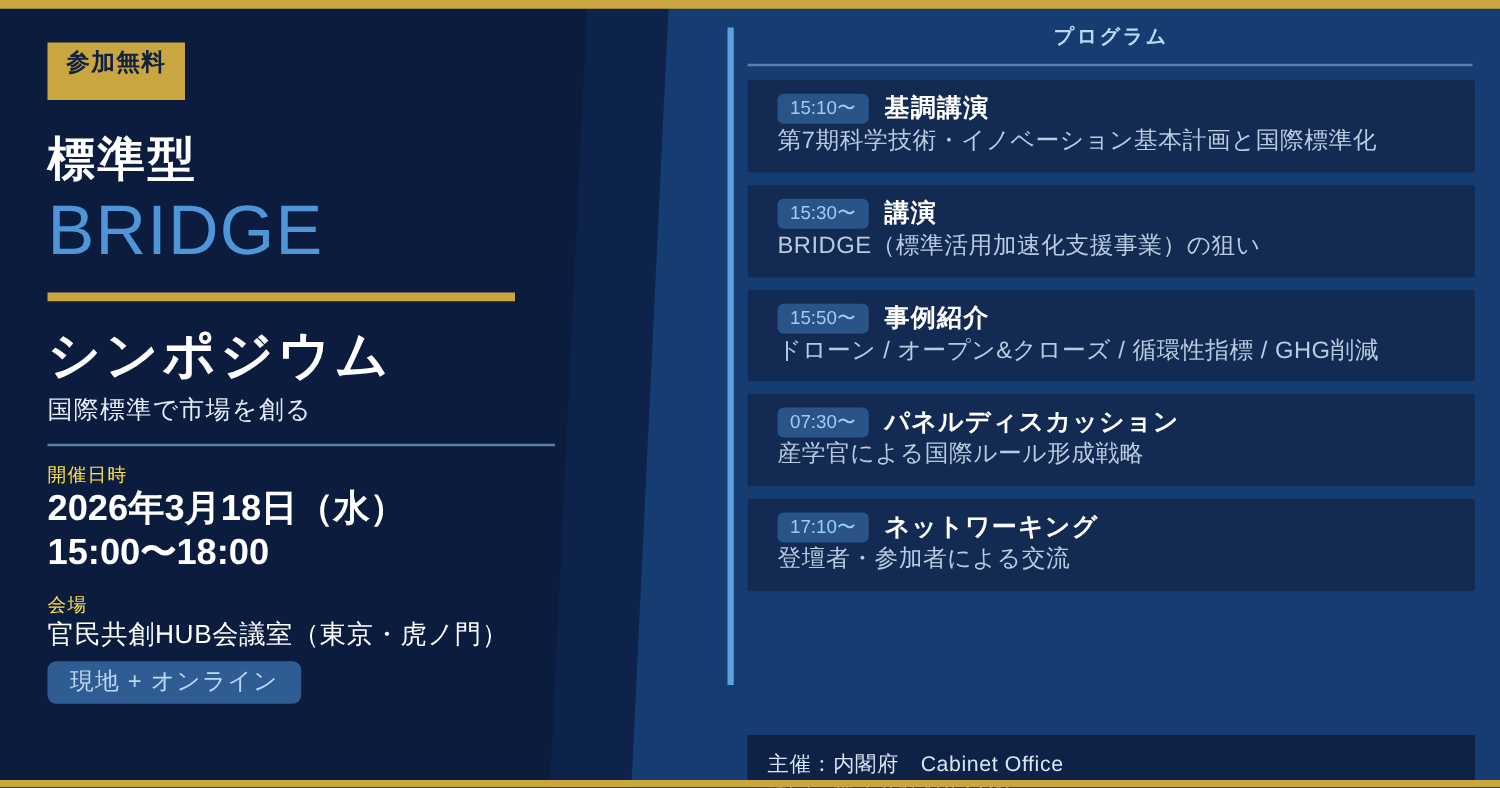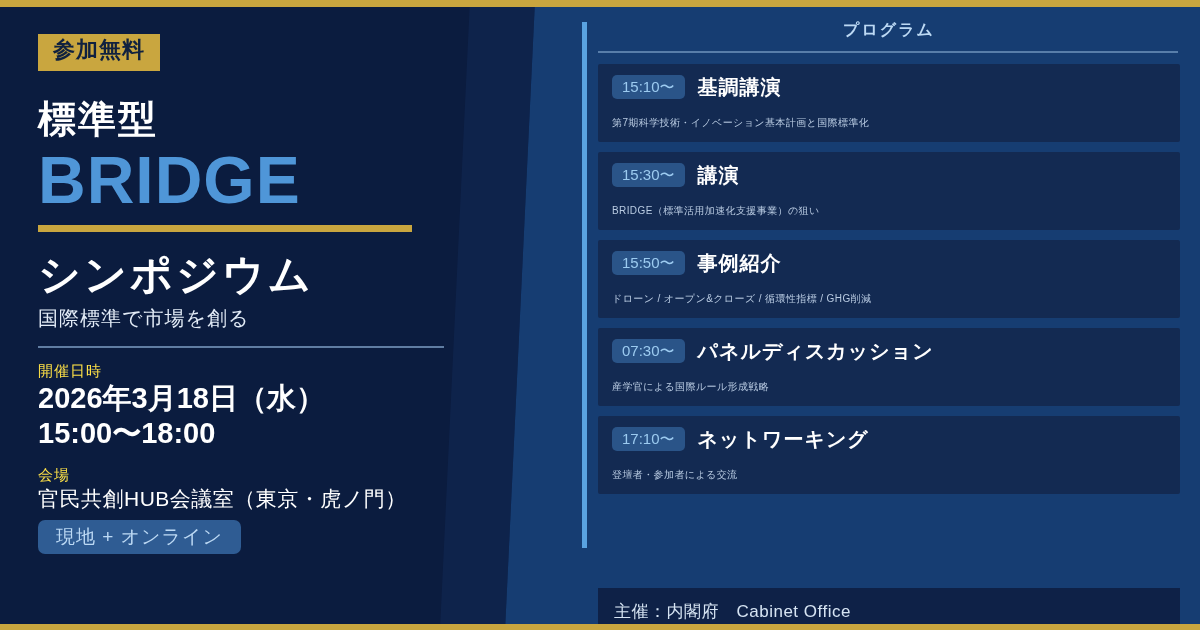--- a/index.html
+++ b/index.html
@@ -36,34 +36,33 @@
     background:#c9a63f; z-index:9;
   }
 
   
   .left {
     position:absolute; left:38px; top:34px; width:470px; z-index:5;
   }
   .free-badge {
     display:inline-block;
     background:#c9a63f; color:#10213f;
-    font-weight:bold; font-size:22px;
-    padding:7px 15px 8px 15px;
+    font-weight:bold; font-size:19px;
+    padding:7px 15px 20px 15px;
     letter-spacing:1px;
     line-height:1;
-    font-family:Liberation Mono, monospace;
   }
   .kicker {
     margin-top:28px;
     color:#ffffff; font-size:38px; font-weight:bold;
     letter-spacing:2px; line-height:1.1;
   }
   .brandwrap { position:relative; margin-top:6px; height:92px; }
   .brand {
-    color:#4f96d8; font-size:66px; font-weight:bold;
+    color:#4f96d8; font-size:56px; font-weight:normal;
     letter-spacing:1px; line-height:1; white-space:nowrap;
   }
   .brand-underline {
     position:absolute; left:0; top:78px; width:374px; height:7px;
     background:#c9a63f;
   }
   .symposium {
     margin-top:12px;
     color:#ffffff; font-size:42px; font-weight:bold;
     letter-spacing:3px; line-height:1.15;
@@ -107,36 +106,36 @@
     line-height:1;
     text-align:center;
   }
   .prog-rule {
     margin-top:13px; width:580px; height:2px;
     background:#8fb4d9; opacity:.55;
   }
   .cards { margin-top:11px; }
   .card {
     background:#132a52;
-    padding:11px 14px 13px 14px;
+    padding:11px 14px 13px 24px;
     margin-bottom:10px;
     border-radius:2px;
   }
   .card-head { display:flex; align-items:center; gap:13px; }
   .time {
     background:#2a5488; color:#9ccbf0;
     font-size:15px; padding:4px 10px 5px 10px;
     border-radius:5px; line-height:1; white-space:nowrap;
   }
   .card-title {
     color:#ffffff; font-size:20px; font-weight:bold; letter-spacing:1px;
     line-height:1;
   }
   .card-desc {
-    margin-top:18px; color:#b9cbe2; font-size:10px; letter-spacing:.4px;
+    margin-top:3px; color:#b9cbe2; font-size:19px; letter-spacing:.4px;
     line-height:1.2;
   }
   .footer {
     position:absolute; left:16px; top:566px; width:582px;
     background:#0e2147;
     padding:13px 16px 14px 16px;
   }
   .footer-line {
     color:#d6e4f3; font-size:17px; line-height:1.32; letter-spacing:.5px;
   }

